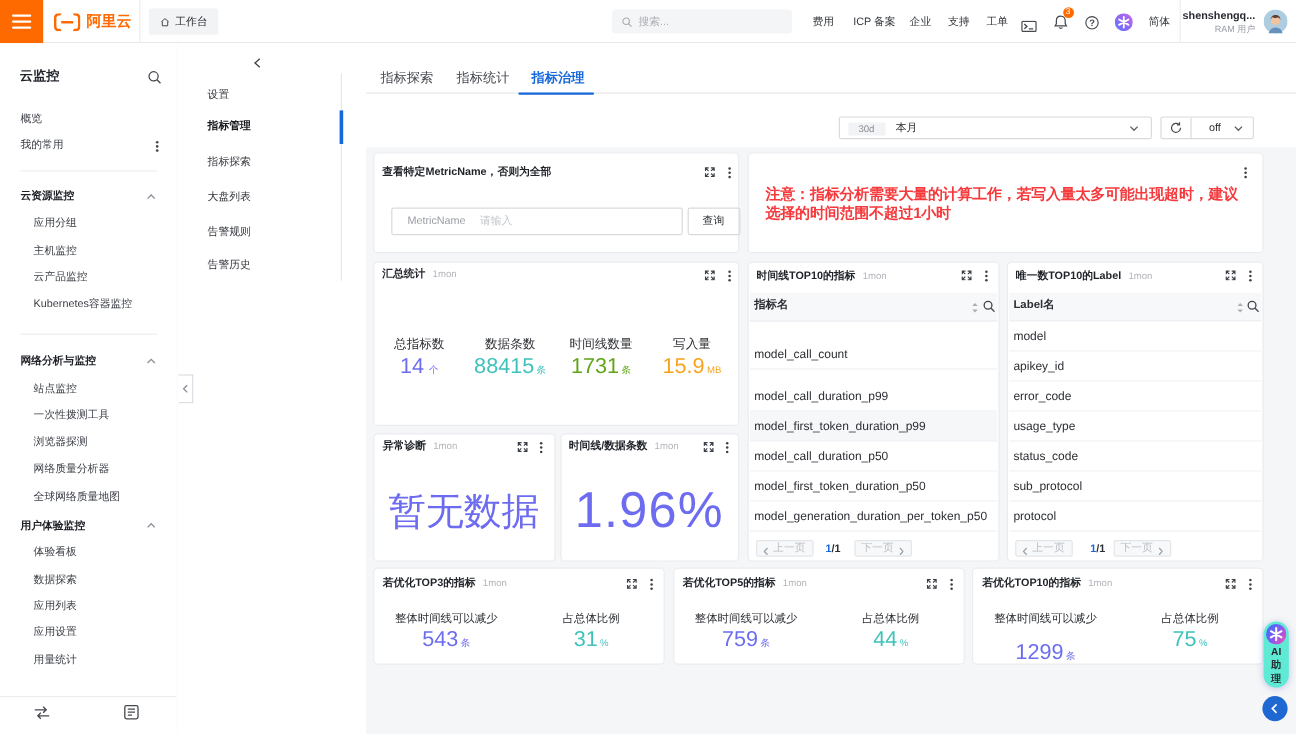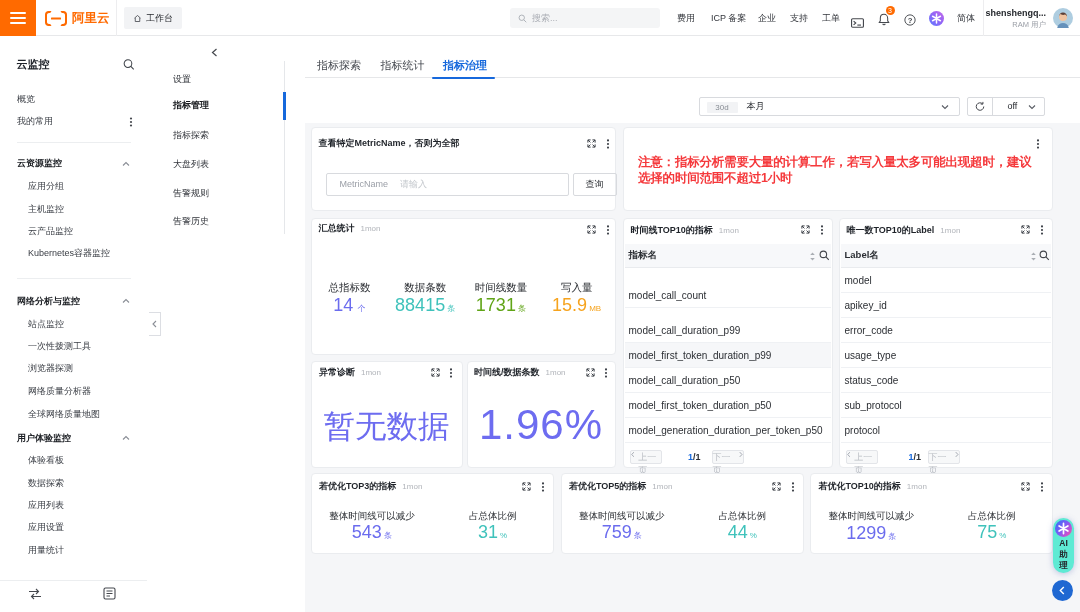--- a/index.html
+++ b/index.html
@@ -39,21 +39,21 @@
 .pmon{font-weight:normal;color:#b1b4ba;font-size:8px;margin-left:6px}
 .picons{position:absolute;display:flex;gap:8px;align-items:center}
 
 .statlab{font-size:10.5px;font-weight:500;color:#2b2e33;text-align:center;white-space:nowrap;height:13px;line-height:13px}
 .statval{text-align:center;white-space:nowrap;font-weight:500;line-height:20px}
 .purple{color:#6b6cee}.teal{color:#3fc2bb}.green{color:#60a417}.orange{color:#f6a31d}
 .unit{font-size:8px;margin-left:2px}
 
 .trow{position:absolute;left:1px;right:1px;height:25px;border-bottom:1px solid #eff1f4;font-size:10px;color:#2b2e33;line-height:25px;padding-left:4px;background:#fff}
 .thead{position:absolute;left:1px;right:1px;top:25px;height:24px;background:#f7f8fa;border-bottom:1px solid #e9ebee;font-size:9.5px;font-weight:bold;color:#2b2e33;line-height:22px;padding-left:4px}
-.pgbtn{position:absolute;width:32px;height:14.5px;background:#f7f8f9;border:1px solid #e3e5e9;border-radius:2px;font-size:9px;color:#b9bdc4;display:flex;align-items:flex-start;justify-content:center;gap:4px}
+.pgbtn{position:absolute;width:48px;height:14.5px;background:#f7f8f9;border:1px solid #e3e5e9;border-radius:2px;font-size:9px;color:#b9bdc4;display:flex;align-items:flex-end;justify-content:center;gap:4px}
 .pgnum{position:absolute;font-size:9px;color:#2b2e33;line-height:15px;font-weight:bold}
 </style></head>
 <body>
 
 <div class="abs" id="nav"></div>
 <div class="abs" id="burger">
     <i style="top:12px"></i>
     <i style="top:17px"></i>
     <i style="top:22px"></i>
   </div>
@@ -484,21 +484,21 @@
           <g fill="#3c4047">
             <circle cx="2" cy="1.4" r="1.05"></circle>
             <circle cx="2" cy="5" r="1.05"></circle>
             <circle cx="2" cy="8.6" r="1.05"></circle>
           </g>
         </svg>
       </div>
   <div style="position:absolute;left:0;top:35.5px;width:100%;display:flex">
     <div style="flex:1">
           <div class="statlab" style="font-size:9.5px">整体时间线可以减少</div>
-          <div class="statval purple" style="font-size:18px;margin-top:1px">1299<span class="unit">条</span></div>
+          <div class="statval purple" style="font-size:18px;margin-top:11px">1299<span class="unit">条</span></div>
         </div>
     <div style="flex:1">
           <div class="statlab" style="font-size:9.5px">占总体比例</div>
           <div class="statval teal" style="font-size:18px;margin-top:0px">75<span class="unit">%</span></div>
         </div>
   </div>
 </div>
 </div>
 
 <div class="abs" style="left:1053px;top:518px;width:21px;height:55px;background:#5eead4;border-radius:11px;box-shadow:0 1px 6px rgba(80,100,180,.35);z-index:40">

